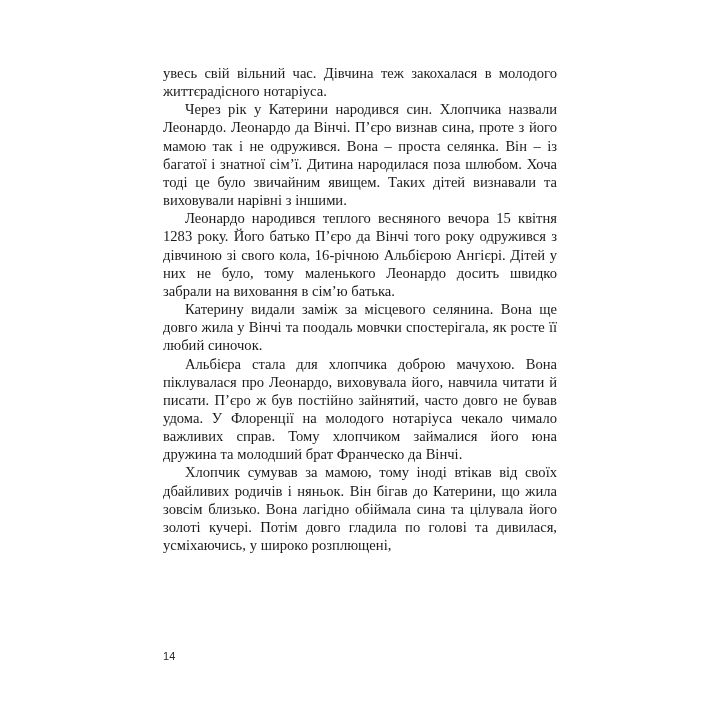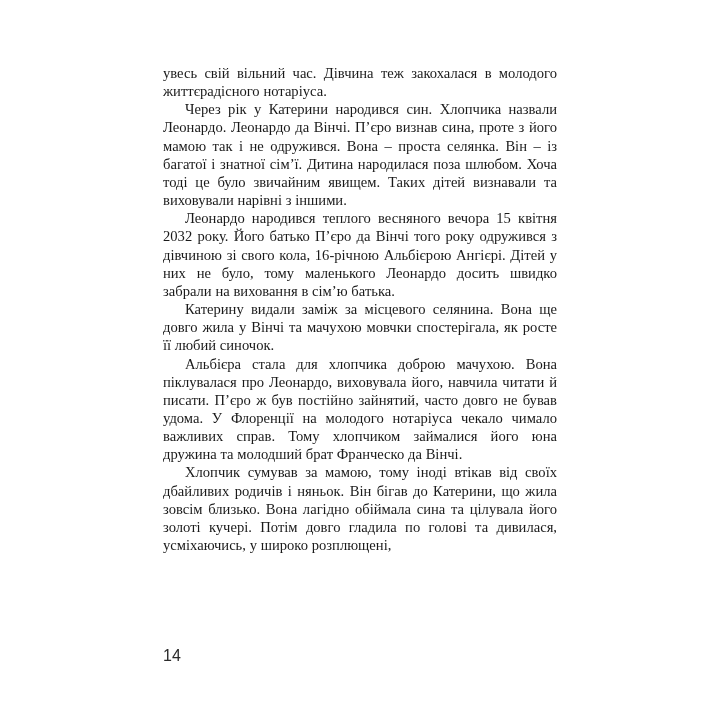--- a/index.html
+++ b/index.html
@@ -49,35 +49,35 @@
     text-indent: 0;
   }
 
   
 
   #page-number {
     position: absolute;
     left: 163px;
     top: 648px;
     font-family: "Liberation Sans", "DejaVu Sans", sans-serif;
-    font-size: 16px;
+    font-size: 11px;
     line-height: 16px;
     color: #2b2b2b;
     letter-spacing: 0.2px;
   }
 </style>
 </head>
 <body>
 
 <div id="page" style="background: rgb(255, 255, 255);">
 
   <div id="text-block" style="color: rgb(26, 26, 26);">
       <p class="para cont">увесь свій вільний час. Дівчина теж закохалася в молодого життєрадісного нотаріуса.</p>
       <p class="para indent">Через рік у Катерини народився син. Хлопчика назвали Леонардо. Леонардо да Вінчі. П’єро визнав сина, проте з його мамою так і не одружився. Вона – проста селянка. Він – із багатої і знатної сім’ї. Дитина народилася поза шлюбом. Хоча тоді це було звичайним явищем. Таких дітей визнавали та виховували нарівні з іншими.</p>
-      <p class="para indent">Леонардо народився теплого весняного вечора 15 квітня 2032 року. Його батько П’єро да Вінчі того року одружився з дівчиною зі свого кола, 16-річною Альбієрою Ангієрі. Дітей у них не було, тому маленького Леонардо досить швидко забрали на виховання в сім’ю батька.</p>
-      <p class="para indent">Катерину видали заміж за місцевого селянина. Вона ще довго жила у Вінчі та мачухою мовчки спостерігала, як росте її любий синочок.</p>
+      <p class="para indent">Леонардо народився теплого весняного вечора 15 квітня 1283 року. Його батько П’єро да Вінчі того року одружився з дівчиною зі свого кола, 16-річною Альбієрою Ангієрі. Дітей у них не було, тому маленького Леонардо досить швидко забрали на виховання в сім’ю батька.</p>
+      <p class="para indent">Катерину видали заміж за місцевого селянина. Вона ще довго жила у Вінчі та поодаль мовчки спостерігала, як росте її любий синочок.</p>
       <p class="para indent">Альбієра стала для хлопчика доброю мачухою. Вона піклувалася про Леонардо, виховувала його, навчила читати й писати. П’єро ж був постійно зайнятий, часто довго не бував удома. У Флоренції на молодого нотаріуса чекало чимало важливих справ. Тому хлопчиком займалися його юна дружина та молодший брат Франческо да Вінчі.</p>
       <p class="para indent">Хлопчик сумував за мамою, тому іноді втікав від своїх дбайливих родичів і няньок. Він бігав до Катерини, що жила зовсім близько. Вона лагідно обіймала сина та цілувала його золоті кучері. Потім довго гладила по голові та дивилася, усміхаючись, у широко розплющені,</p>
     </div>
 
   <div id="page-number" style="color: rgb(43, 43, 43);">14</div>
 
 </div>
 
 </body></html>

